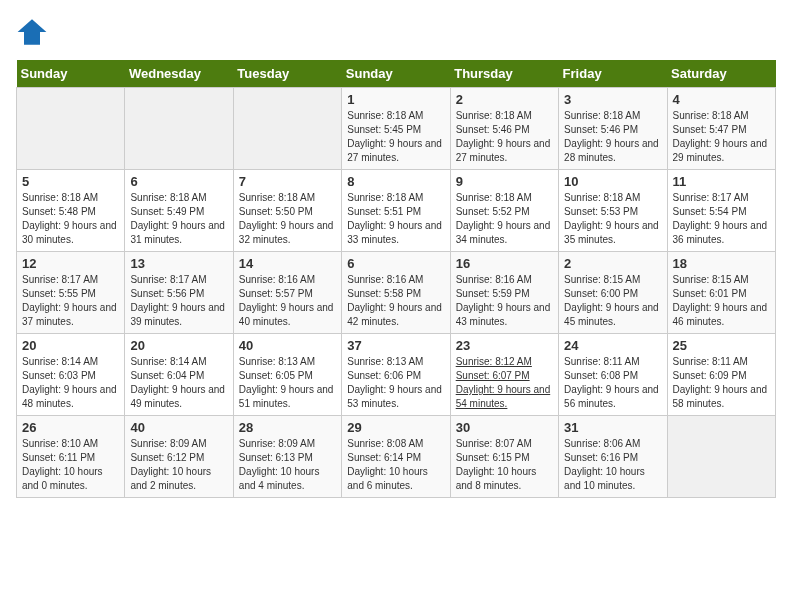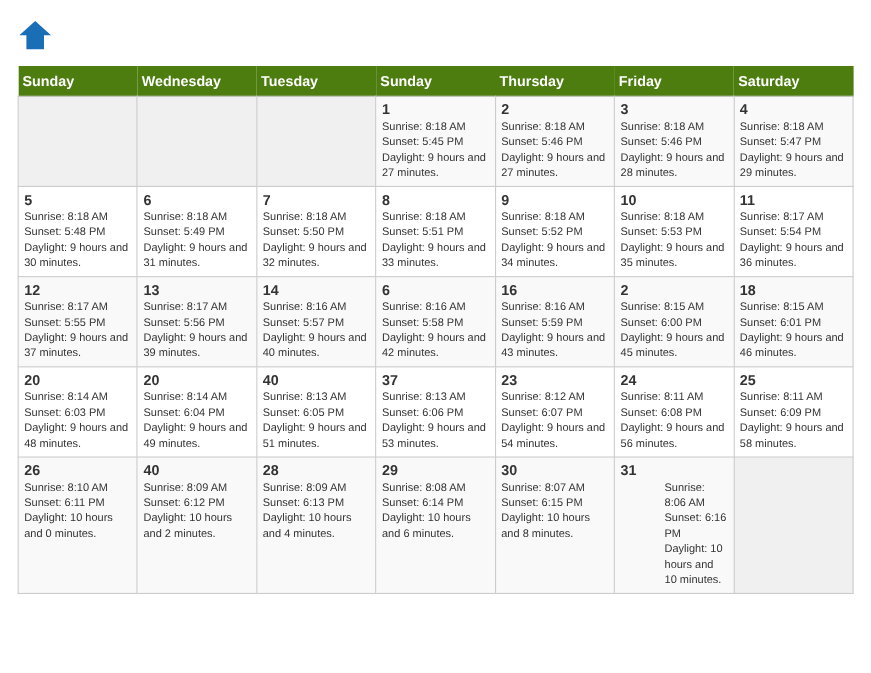--- a/index.html
+++ b/index.html
@@ -264,21 +264,21 @@
 Daylight: 9 hours and 51 minutes.</div>
         </td>
         <td>
           <div class="day-number">37</div>
           <div class="day-info" style="white-space: pre-line;">Sunrise: 8:13 AM
 Sunset: 6:06 PM
 Daylight: 9 hours and 53 minutes.</div>
         </td>
         <td>
           <div class="day-number">23</div>
-          <div class="day-info" style="white-space: pre-line;">Sunrise: 8:12 AM
+          <div class="day-info" style="white-space: pre-line; text-decoration: underline;">Sunrise: 8:12 AM
 Sunset: 6:07 PM
 Daylight: 9 hours and 54 minutes.</div>
         </td>
         <td>
           <div class="day-number">24</div>
           <div class="day-info" style="white-space: pre-line;">Sunrise: 8:11 AM
 Sunset: 6:08 PM
 Daylight: 9 hours and 56 minutes.</div>
         </td>
         <td>
@@ -314,20 +314,20 @@
 Daylight: 10 hours and 6 minutes.</div>
         </td>
         <td>
           <div class="day-number">30</div>
           <div class="day-info" style="white-space: pre-line;">Sunrise: 8:07 AM
 Sunset: 6:15 PM
 Daylight: 10 hours and 8 minutes.</div>
         </td>
         <td>
           <div class="day-number">31</div>
-          <div class="day-info" style="white-space: pre-line; margin-left: 40px;">Sunrise: 8:06 AM
+          <div class="day-info" style="white-space: pre-line;">Sunrise: 8:06 AM
 Sunset: 6:16 PM
 Daylight: 10 hours and 10 minutes.</div>
         </td>
         <td class="empty-cell"></td>
       </tr>
     </tbody>
 </table>
 
 </body></html>

